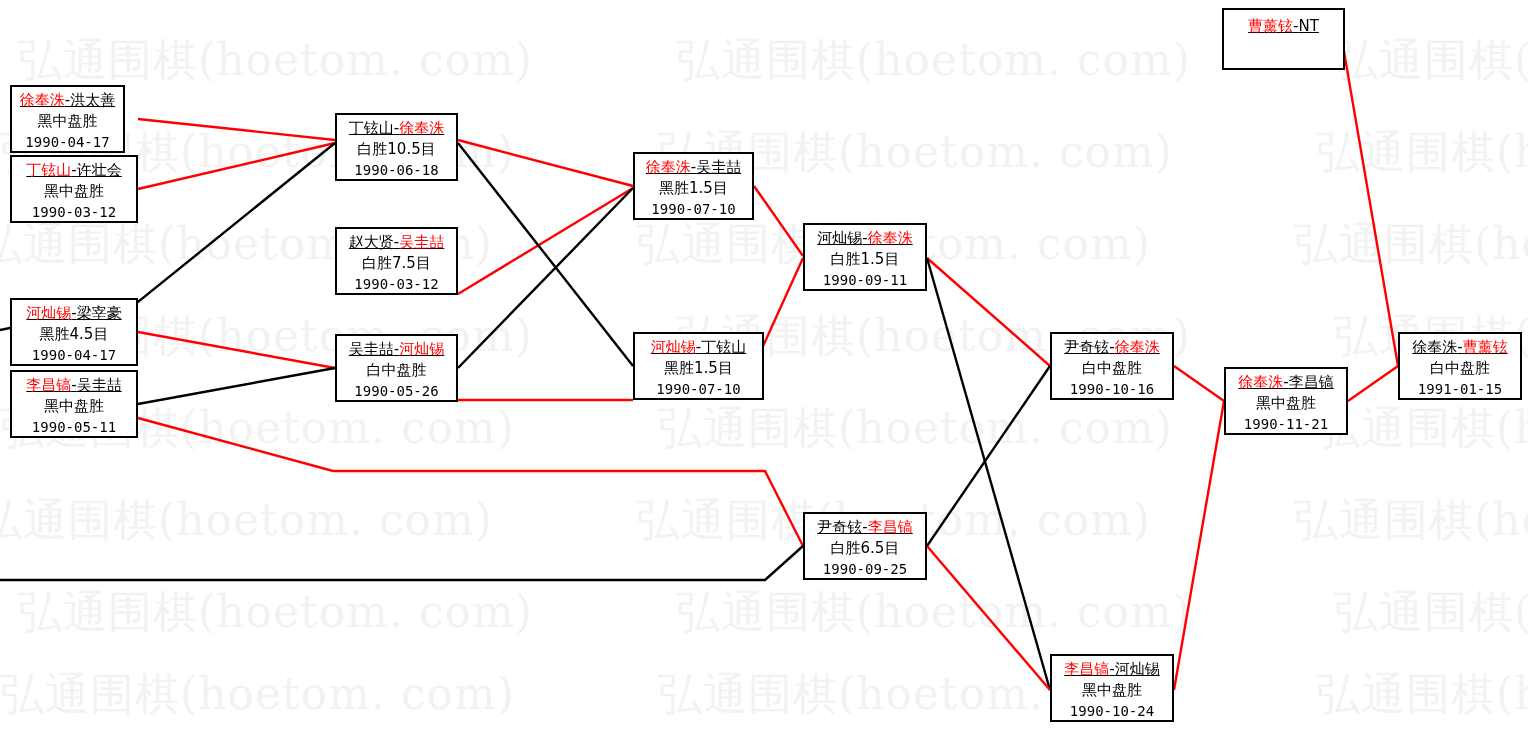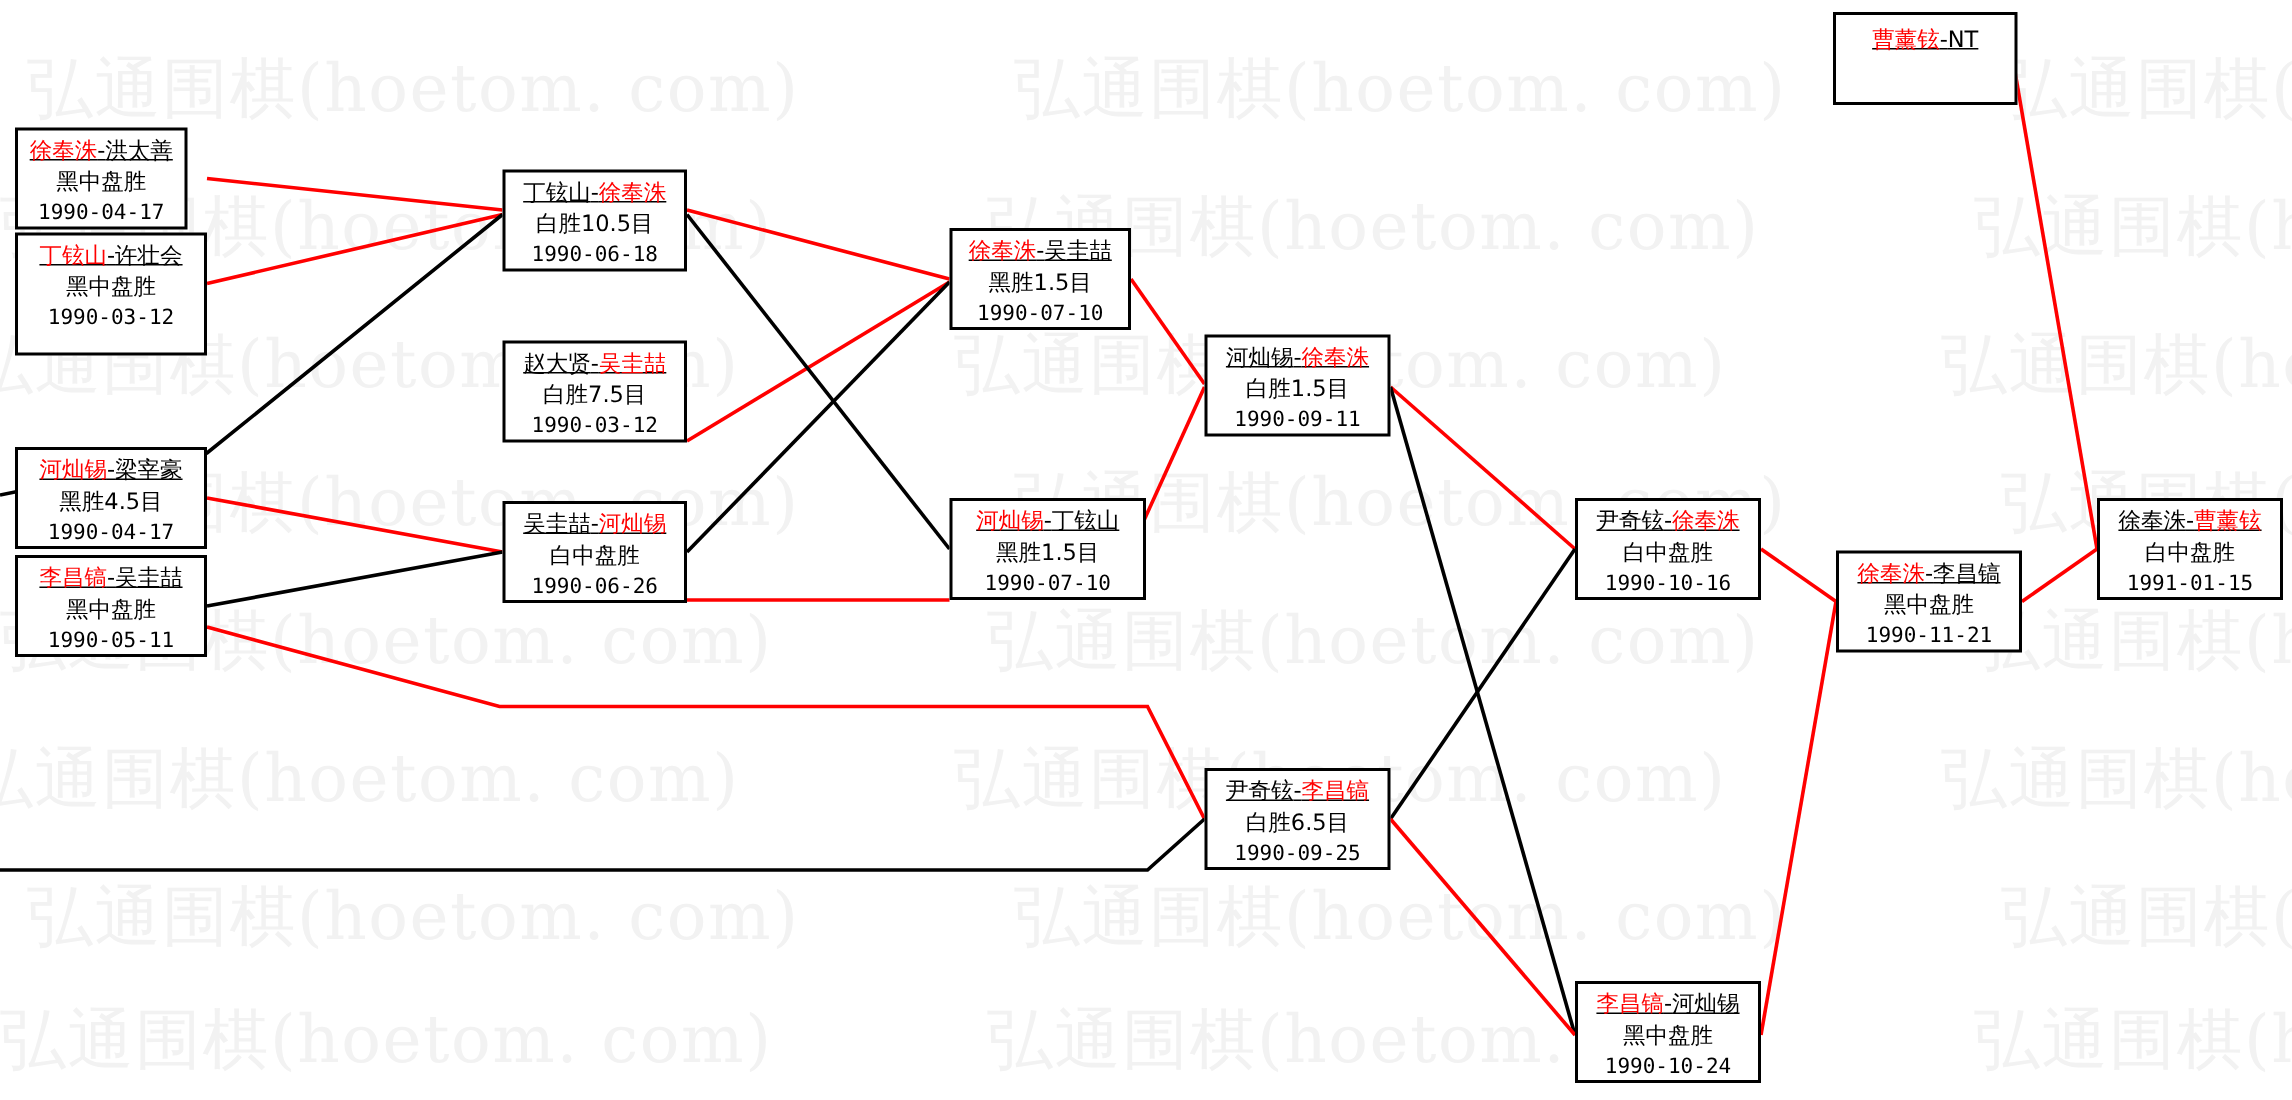--- a/index.html
+++ b/index.html
@@ -102,21 +102,21 @@
       <polyline points="1348,401 1398,366" fill="none" stroke="#ff0000" stroke-width="2.4" stroke-linejoin="miter" stroke-linecap="butt"></polyline>
       <polyline points="1342,40 1398,366" fill="none" stroke="#ff0000" stroke-width="2.4" stroke-linejoin="miter" stroke-linecap="butt"></polyline>
     </svg>
 
   <div id="nodes">
       <div class="node" style="left: 10px; top: 85px; width: 115px; height: 68px;">
         <div class="players"><span class="p-red">徐奉洙</span><span class="sep">-</span><span class="p-black">洪太善</span></div>
         <div class="result">黑中盘胜</div>
         <div class="date">1990-04-17</div>
       </div>
-      <div class="node" style="left: 10px; top: 155px; width: 128px; height: 82px;">
+      <div class="node" style="left: 10px; top: 155px; width: 128px; height: 68px;">
         <div class="players"><span class="p-red">丁铉山</span><span class="sep">-</span><span class="p-black">许壮会</span></div>
         <div class="result">黑中盘胜</div>
         <div class="date">1990-03-12</div>
       </div>
       <div class="node" style="left: 10px; top: 298px; width: 128px; height: 68px;">
         <div class="players"><span class="p-red">河灿锡</span><span class="sep">-</span><span class="p-black">梁宰豪</span></div>
         <div class="result">黑胜4.5目</div>
         <div class="date">1990-04-17</div>
       </div>
       <div class="node" style="left: 10px; top: 370px; width: 128px; height: 68px;">
@@ -130,21 +130,21 @@
         <div class="date">1990-06-18</div>
       </div>
       <div class="node" style="left: 335px; top: 227px; width: 123px; height: 68px;">
         <div class="players"><span class="p-black">赵大贤</span><span class="sep">-</span><span class="p-red">吴圭喆</span></div>
         <div class="result">白胜7.5目</div>
         <div class="date">1990-03-12</div>
       </div>
       <div class="node" style="left: 335px; top: 334px; width: 123px; height: 68px;">
         <div class="players"><span class="p-black">吴圭喆</span><span class="sep">-</span><span class="p-red">河灿锡</span></div>
         <div class="result">白中盘胜</div>
-        <div class="date">1990-06-26</div>
+        <div class="date">1990-05-26</div>
       </div>
       <div class="node" style="left: 633px; top: 152px; width: 121px; height: 68px;">
         <div class="players"><span class="p-red">徐奉洙</span><span class="sep">-</span><span class="p-black">吴圭喆</span></div>
         <div class="result">黑胜1.5目</div>
         <div class="date">1990-07-10</div>
       </div>
       <div class="node" style="left: 633px; top: 332px; width: 131px; height: 68px;">
         <div class="players"><span class="p-red">河灿锡</span><span class="sep">-</span><span class="p-black">丁铉山</span></div>
         <div class="result">黑胜1.5目</div>
         <div class="date">1990-07-10</div>

